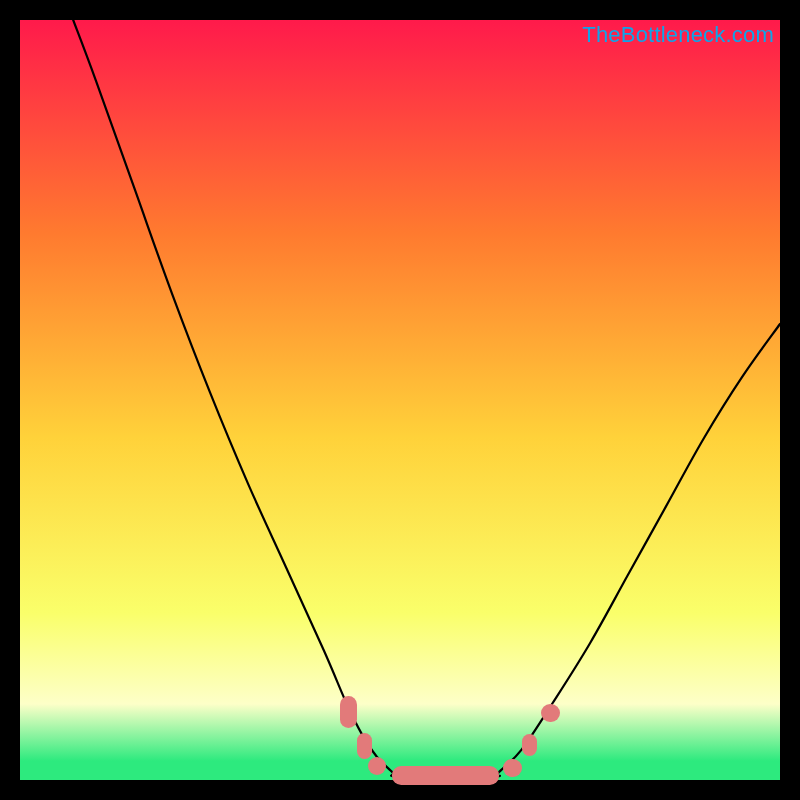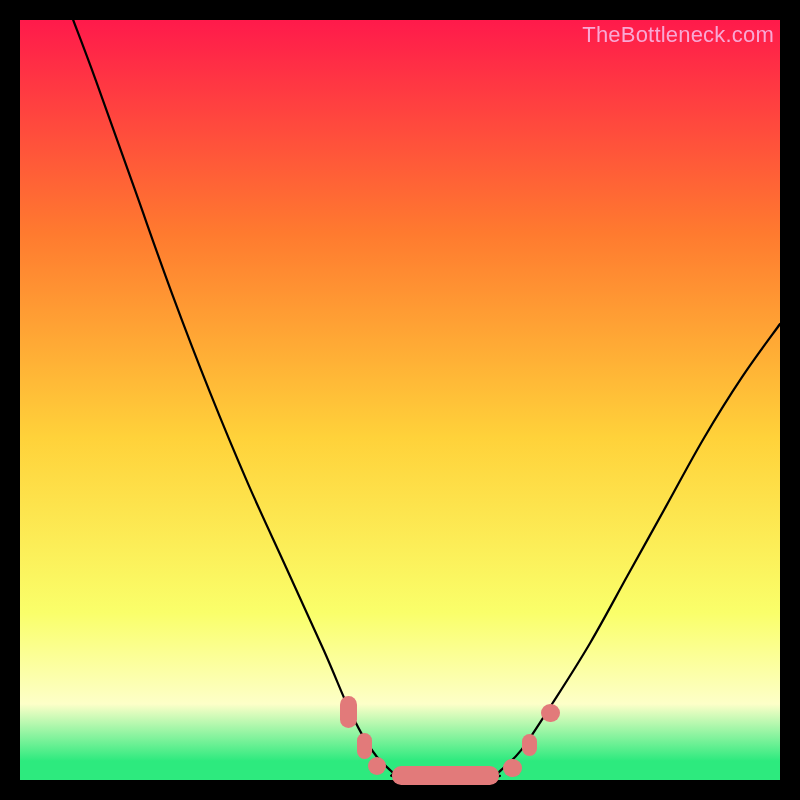--- a/index.html
+++ b/index.html
@@ -23,21 +23,21 @@
     position: absolute;
     left: 0;
     top: 0;
     width: 100%;
     height: 100%;
   }
   .watermark {
     position: absolute;
     top: 22px;
     right: 26px;
-    color: #f9a8d4;
+    color: #0ea5e9;
     font-size: 22px;
     font-weight: 500;
     letter-spacing: 0.2px;
     user-select: none;
   }
   svg.curve {
     position: absolute;
     left: 0;
     top: 0;
     width: 100%;

